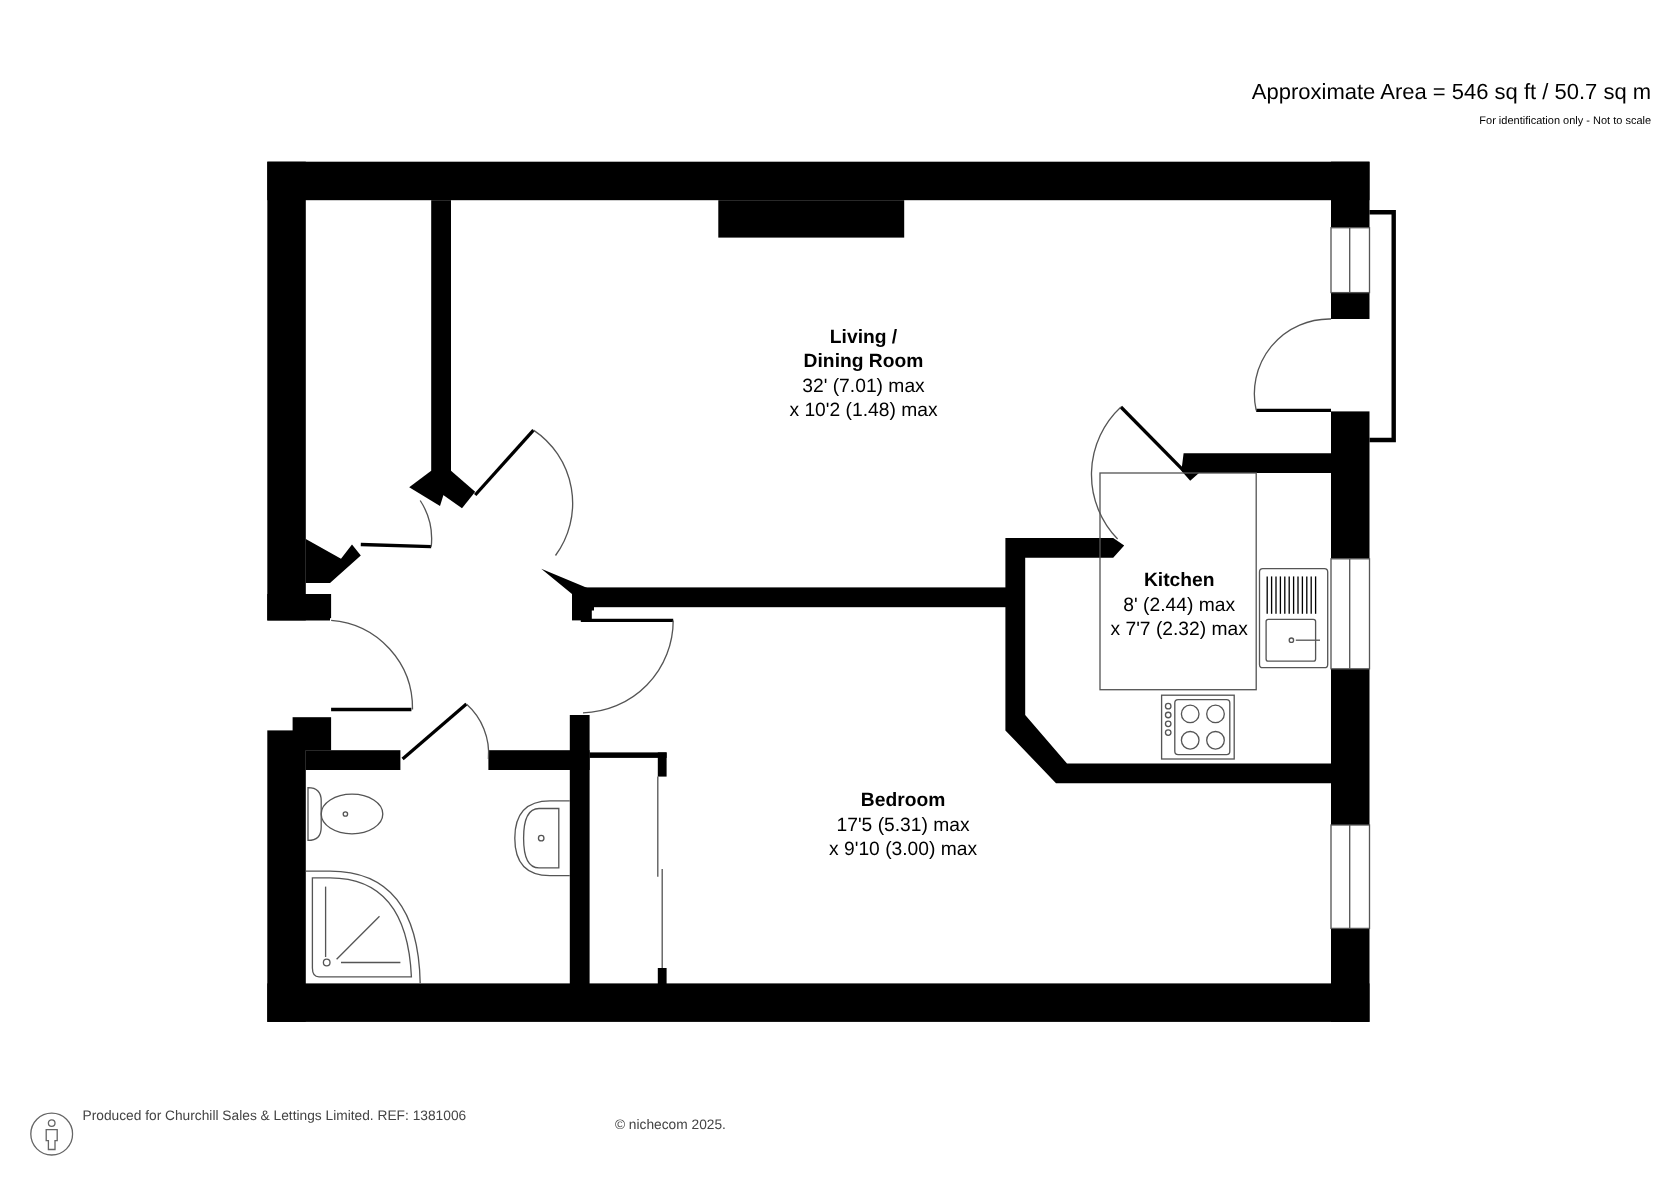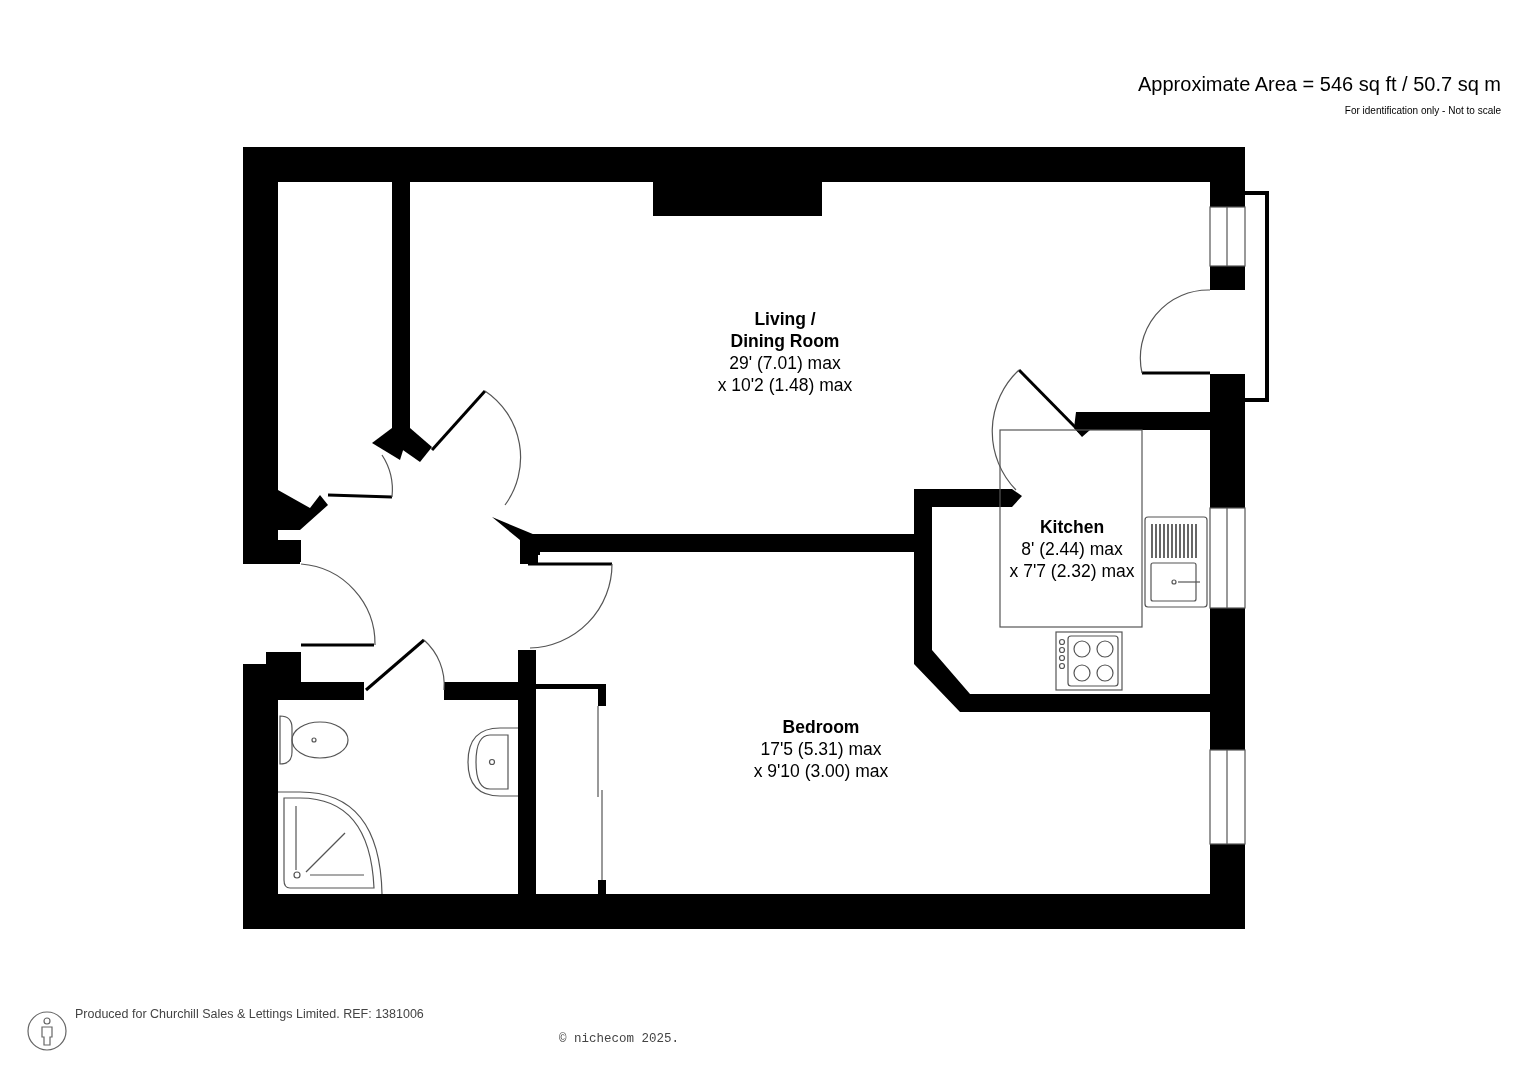--- a/index.html
+++ b/index.html
@@ -5,21 +5,21 @@
     html, body { margin: 0; padding: 0; background: #ffffff; }
     body { width: 1527px; height: 1080px; position: relative; overflow: hidden;
            font-family: "Liberation Sans", sans-serif; color: #000; }
     .area-title { position: absolute; right: 26px; top: 73px; font-size: 20px; white-space: nowrap; }
     .area-sub { position: absolute; right: 26px; top: 105px; font-size: 10px; white-space: nowrap; }
     svg.plan { position: absolute; left: 0; top: 0; }
     .room-label { position: absolute; text-align: center; font-size: 17.5px; line-height: 22px; white-space: nowrap; }
     .room-label .name { font-weight: bold; display: block; }
     .room-label .dim { display: block; }
     .footer { position: absolute; left: 75px; top: 1006px; font-size: 12.5px; line-height: 16px; color: #444; white-space: nowrap; }
-    .footer .copy { position: absolute; left: 484px; top: 25px; font-family: Liberation Mono, monospace; }
+    .footer .copy { position: absolute; left: 484px; top: 8px; }
     .logo { position: absolute; left: 27px; top: 1010px; }
   </style>
 </head>
 <body>
 
 <div class="area-title">Approximate Area = 546 sq ft / 50.7 sq m</div>
 <div class="area-sub">For identification only - Not to scale</div>
 
 <svg class="plan" width="1527" height="1080" viewBox="0 0 1527 1080" xmlns="http://www.w3.org/2000/svg">
   <g fill="#000">
@@ -150,24 +150,24 @@
       <circle cx="1105" cy="649" r="8"></circle>
     <circle cx="1082" cy="673" r="8"></circle>
       <circle cx="1105" cy="673" r="8"></circle>
     <circle cx="1062" cy="642" r="2.5"></circle>
       <circle cx="1062" cy="650" r="2.5"></circle>
     <circle cx="1062" cy="658" r="2.5"></circle>
       <circle cx="1062" cy="666" r="2.5"></circle>
   </g>
 </svg>
 
-<div class="room-label" style="left:680px; top:308px; width:210px;">
+<div class="room-label" style="left:680px; top:295px; width:210px;">
   <span class="name">Living /</span>
   <span class="name">Dining Room</span>
-  <span class="dim">29' (7.01) max</span>
+  <span class="dim">32' (7.01) max</span>
   <span class="dim">x 10'2 (1.48) max</span>
 </div>
 
 <div class="room-label" style="left:1000px; top:516px; width:144px;">
   <span class="name">Kitchen</span>
   <span class="dim">8' (2.44) max</span>
   <span class="dim">x 7'7 (2.32) max</span>
 </div>
 
 <div class="room-label" style="left:721px; top:716px; width:200px;">

